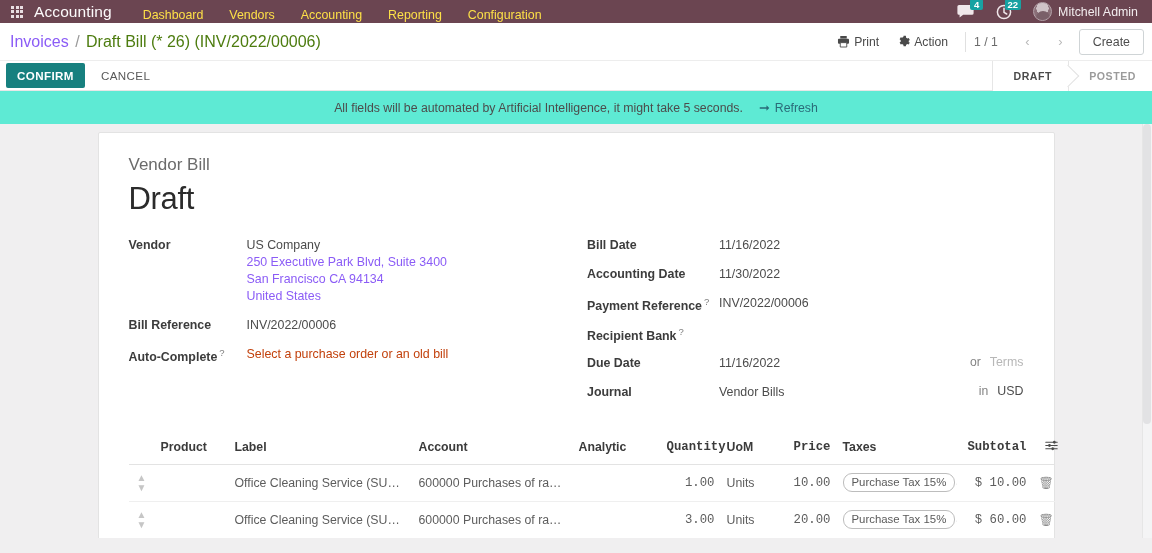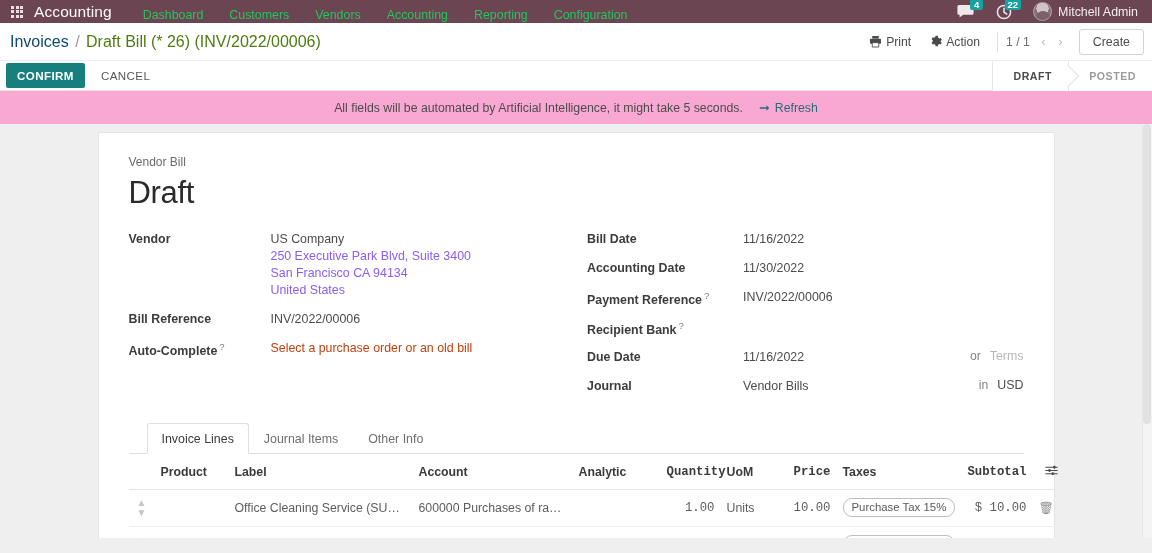--- a/index.html
+++ b/index.html
@@ -37,21 +37,21 @@
   .brand {
     font-size: 15.5px;
     color: #fdfbfc;
     padding-right: 18px;
     letter-spacing: .1px;
     cursor: pointer;
   }
   .nav-items { display: flex; align-items: center; height: 100%; }
   .nav-item {
     font-size: 12.4px;
-    color: #22c55e;
+    color: #fde047;
     padding: 0 13px;
     line-height: 31px;
     height: 100%;
     cursor: pointer;
     white-space: nowrap;
   }
   .nav-right {
     margin-left: auto;
     display: flex;
     align-items: center;
@@ -108,39 +108,39 @@
     background: #fff;
     border-bottom: 1px solid #e7e7e7;
   }
   .cp-top {
     display: flex;
     align-items: center;
     height: 37px;
     padding: 0 8px 0 10px;
   }
   .breadcrumb { font-size: 16px; color: #5a5a5a; white-space: nowrap; }
-  .breadcrumb .bc-link { color: #0c4a6e; cursor: pointer; }
+  .breadcrumb .bc-link { color: #8b5cf6; cursor: pointer; }
   .breadcrumb .bc-sep { color: #9a9a9a; padding: 0 2px; }
   .breadcrumb .bc-active { color: #4d7c0f; }
   .cp-right { margin-left: auto; display: flex; align-items: center; }
   .cp-btn {
     display: flex; align-items: center;
     font-size: 12.2px;
     color: #4a4a4a;
     padding: 4px 9px;
     cursor: pointer;
     white-space: nowrap;
   }
   .cp-btn svg { margin-right: 4px; }
   .pager-sep {
     width: 1px; height: 20px;
     background: #e0e0e0;
     margin: 0 8px;
   }
-  .pager { display: flex; align-items: center; font-size: 12.2px; color: #6b6b6b; }
+  .pager { display: flex; align-items: center; font-size: 12.2px; color: #6b6b6b; gap: 16px; }
   .pager-value { padding-right: 5px; white-space: nowrap; }
   .pager-arrow {
     width: 17px; text-align: center;
     color: #b9b9b9;
     cursor: pointer;
     font-size: 13px;
     line-height: 1;
   }
   .create-btn {
     margin-left: 10px;
@@ -208,21 +208,21 @@
     background: #fff;
     border-top: 1px solid #e2e2e2;
     border-right: 1px solid #e2e2e2;
     transform: rotate(45deg);
     z-index: 2;
   }
   .status-step:last-child::after { display: none; }
 
   
   .ai-banner {
-    background: #f9a8d4;
+    background: #5eead4;
     height: 33px;
     display: flex;
     align-items: center;
     justify-content: center;
     font-size: 12.3px;
     color: #4c4c4c;
   }
   .ai-refresh {
     margin-left: 16px;
     color: #2a6b78;
@@ -242,21 +242,21 @@
   }
   .sheet {
     width: 957px;
     margin: 0 auto;
     background: #fff;
     border: 1px solid #e3e3e3;
     border-radius: 2px;
     padding: 22px 30px 0 30px;
     min-height: 420px;
   }
-  .doc-type { font-size: 12px; color: #6b6b6b; margin-bottom: 6px; }
+  .doc-type { font-size: 17px; color: #6b6b6b; margin-bottom: 6px; }
   .doc-title {
     font-size: 31px;
     font-weight: 400;
     color: #2b2b2b;
     letter-spacing: -.3px;
     margin-bottom: 20px;
     line-height: 1.15;
   }
 
   .form-grid { display: flex; }
@@ -279,21 +279,20 @@
     color: #7d7d7d;
     font-weight: 400;
     margin-left: 2px;
     cursor: help;
   }
   .fvalue {
     font-size: 12.4px;
     color: #4c4c4c;
     line-height: 17px;
     cursor: text;
-    margin-left: 24px;
   }
   .fvalue .addr-line { color: #8b5cf6; display: block; }
   .fvalue.placeholder { color: #c2410c; }
   .fvalue.empty { min-height: 17px; min-width: 160px; }
   .inline-tail { display: flex; align-items: baseline; margin-left: auto; padding-left: 14px; }
   .inline-word { font-size: 12.2px; color: #848484; padding-right: 9px; }
   .inline-val { font-size: 12.4px; color: #4c4c4c; }
   .inline-val.placeholder { color: #b7b7b7; }
 
   
@@ -417,21 +416,20 @@
         <i></i>
         <i></i>
         <i></i>
         <i></i>
         <i></i>
     </div>
   </div>
   <div class="brand">Accounting</div>
   <div class="nav-items">
     <div class="nav-item">Dashboard</div>
-    <div class="nav-item">Customers</div>
     <div class="nav-item">Vendors</div>
     <div class="nav-item">Accounting</div>
     <div class="nav-item">Reporting</div>
     <div class="nav-item">Configuration</div>
   </div>
 
   <div class="nav-right">
     <div class="sys-btn">
       <svg width="17" height="15" viewBox="0 0 17 15">
         <path d="M2 1h13a1.6 1.6 0 0 1 1.6 1.6v6.6A1.6 1.6 0 0 1 15 10.8H6.2L2.6 13.6V10.8H2A1.6 1.6 0 0 1 .4 9.2V2.6A1.6 1.6 0 0 1 2 1z" fill="#f0e7ea"></path>
@@ -578,25 +576,20 @@
           <div class="fvalue">Vendor Bills</div>
           <div class="inline-tail">
             <span class="inline-word">in</span>
             <span class="inline-val">USD</span>
           </div>
         </div>
       </div>
     </div>
 
     <div class="notebook">
-      <div class="tabs">
-        <div class="tab active">Invoice Lines</div>
-        <div class="tab">Journal Items</div>
-        <div class="tab">Other Info</div>
-      </div>
 
       <table class="lines">
         <colgroup>
           <col class="col-handle">
             <col class="col-product">
             <col class="col-label">
             <col class="col-account">
           <col class="col-analytic">
             <col class="col-qty">
             <col class="col-uom">

